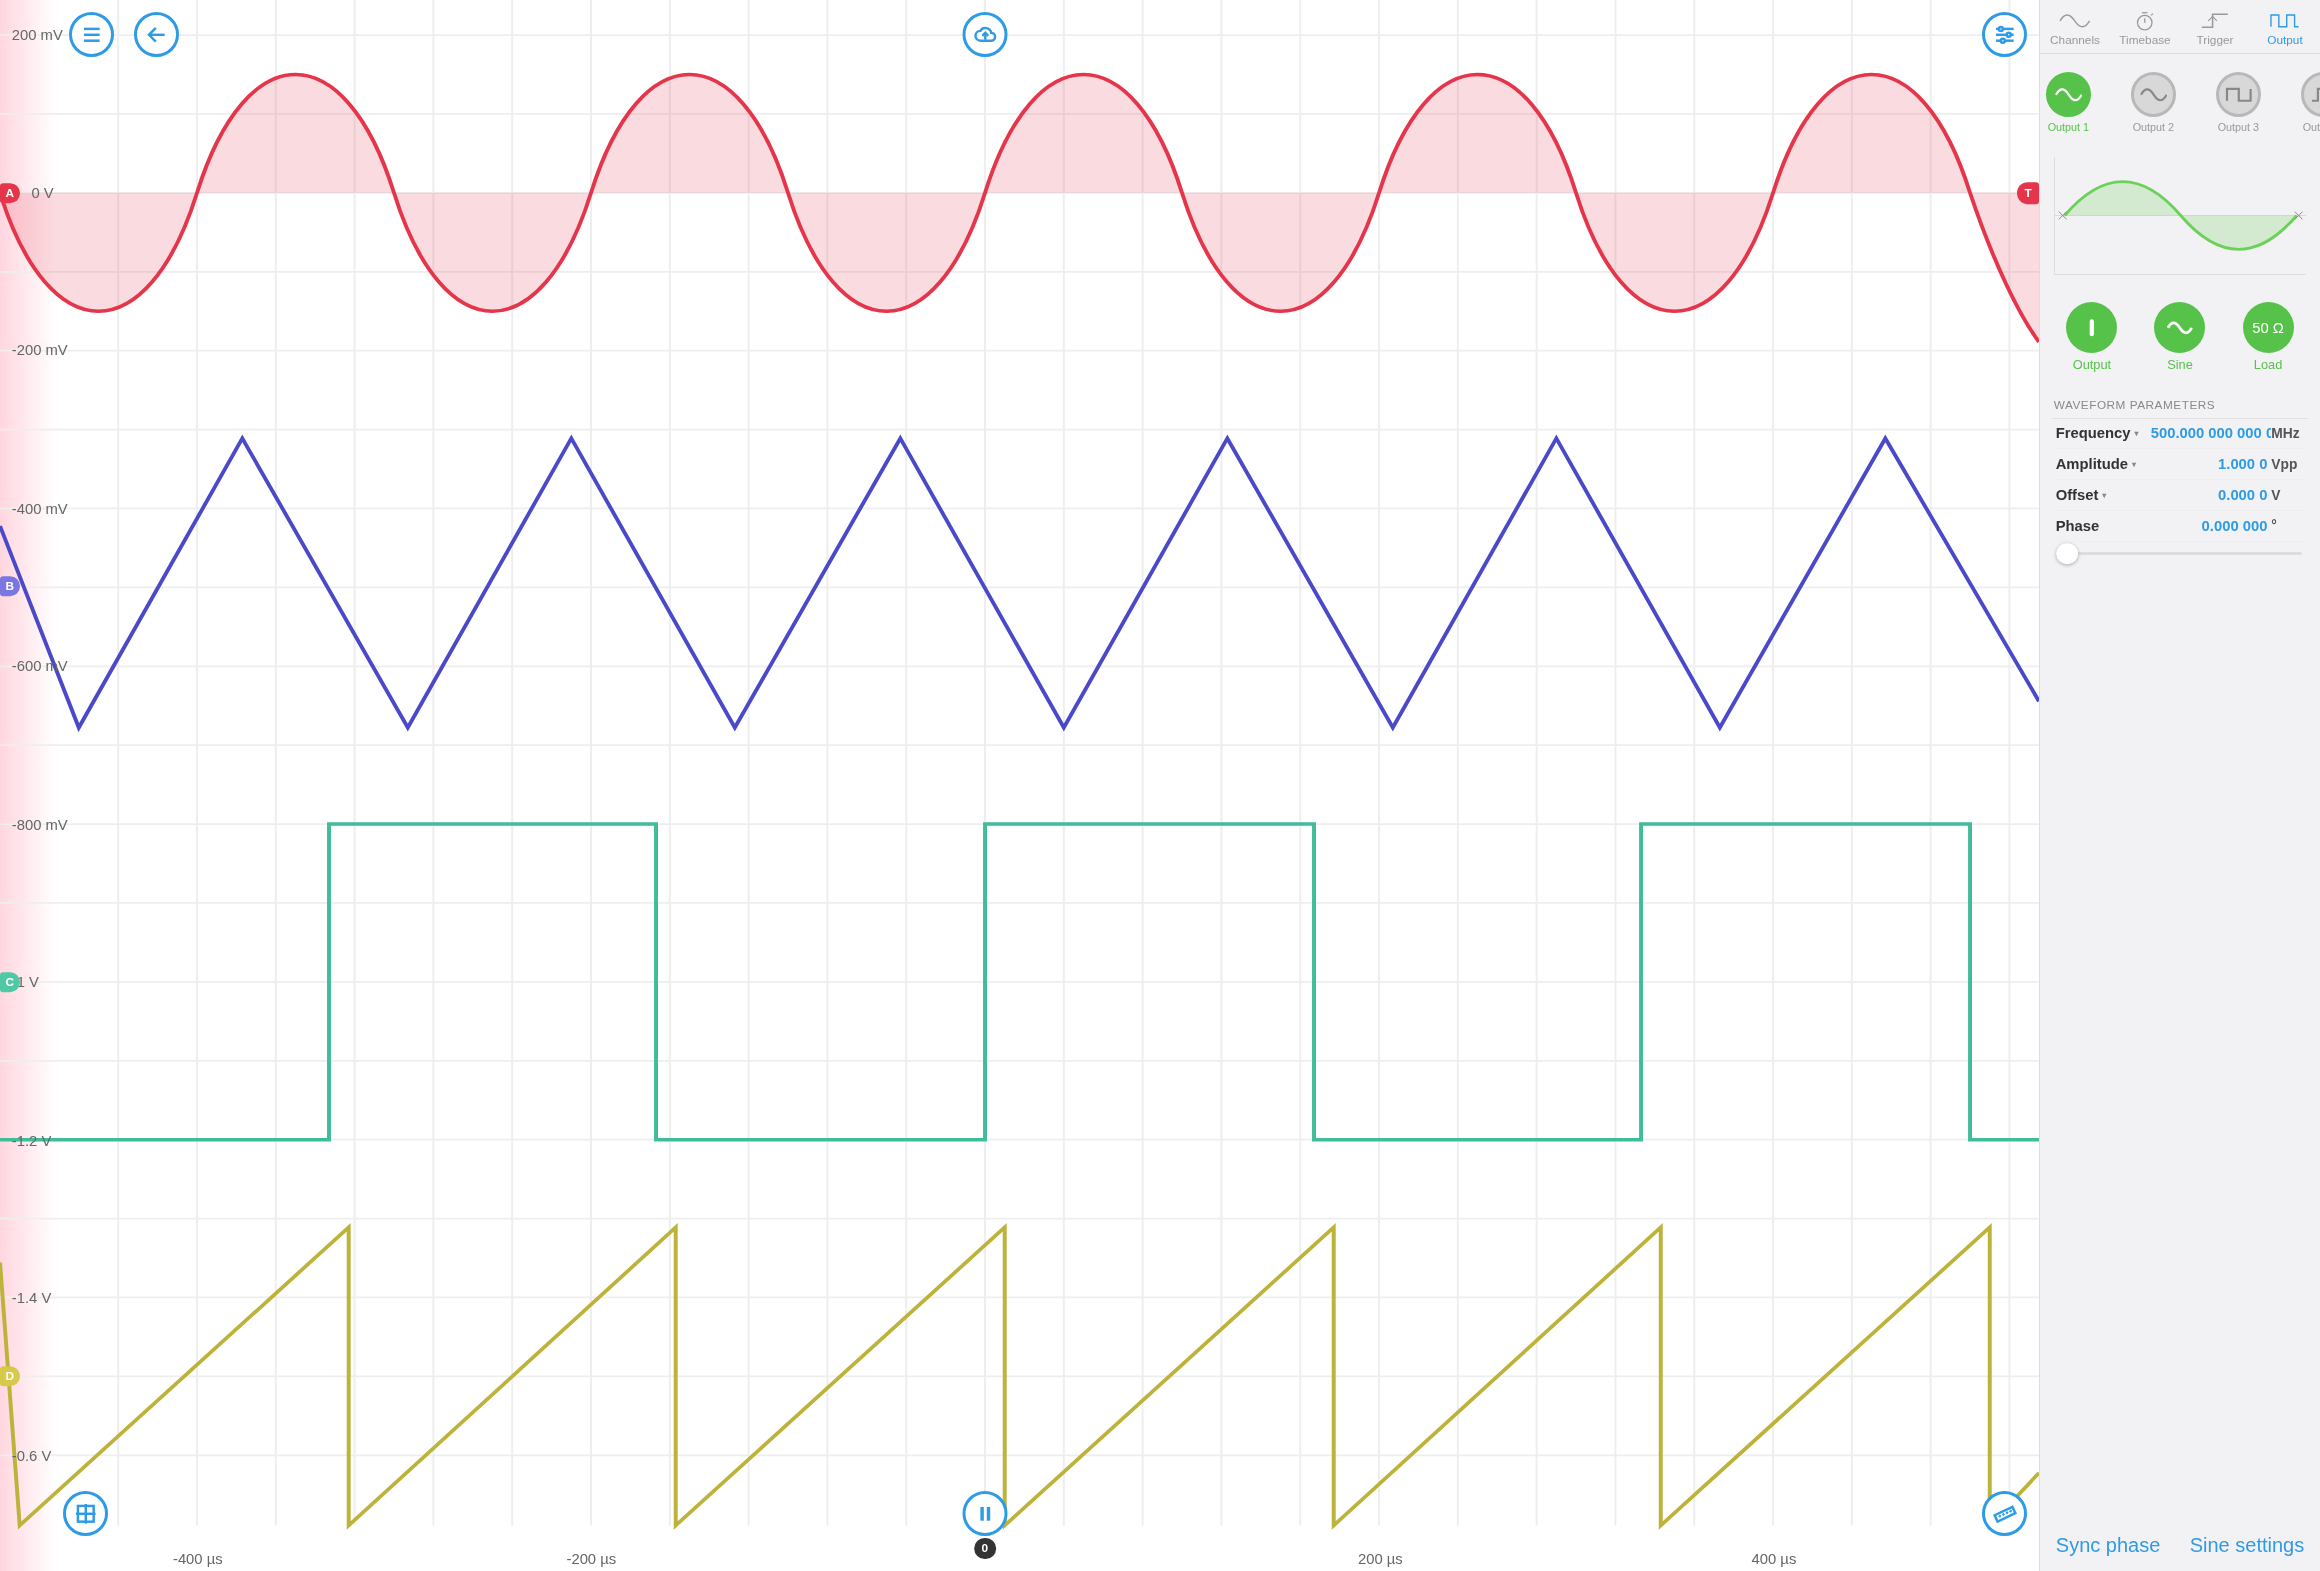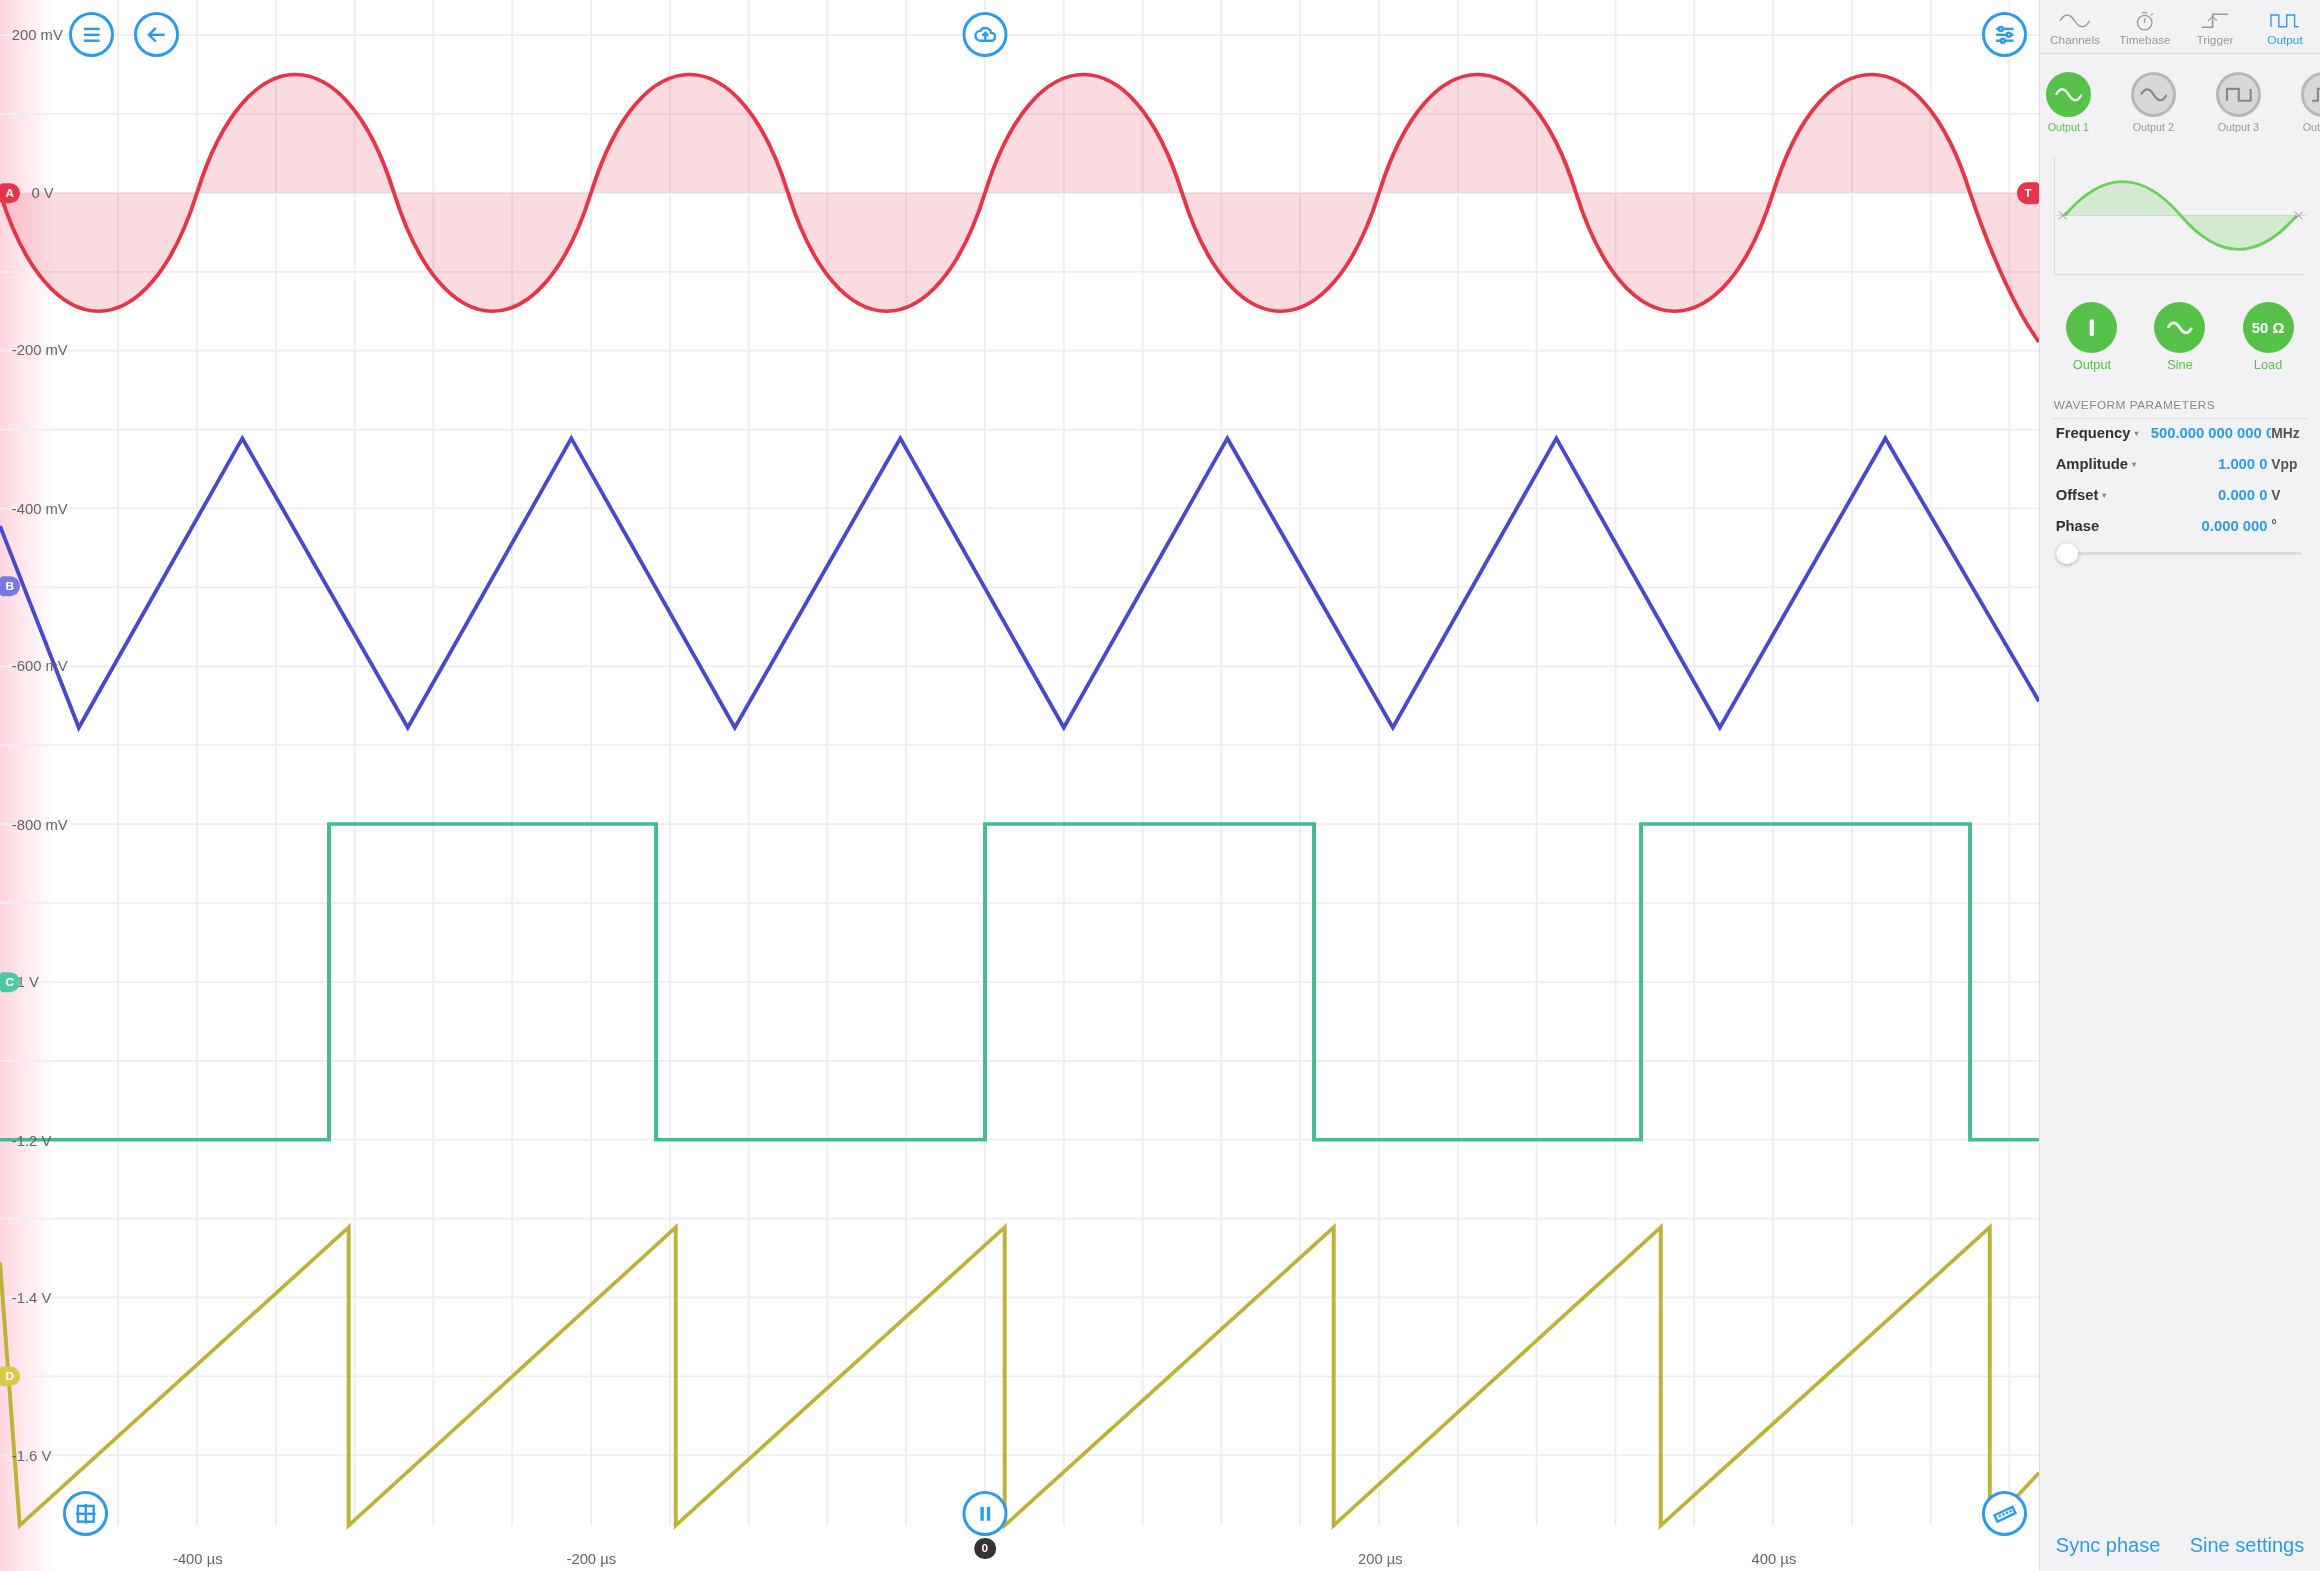--- a/index.html
+++ b/index.html
@@ -44,21 +44,21 @@
 .outp .circ svg { width:27.6px; height:19.7px; stroke:#888; fill:none; stroke-width:2.2; }
 .outp.active .circ svg { stroke:#fff; }
 .outp .lbl { font-size:10.8px; color:#999; }
 .outp.active .lbl { color:#57c24a; }
 
 .preview { margin: 9.9px 13.8px 19.7px; height: 118px; border-left:1px solid #ddd; border-bottom:1px solid #ddd; position:relative; }
 .preview svg { width:100%; height:100%; }
 
 .actrow { display:flex; justify-content:space-around; padding: 7.9px 7.9px 17.7px; }
 .act { text-align:center; cursor:pointer; }
-.act .c { width:51px; height:51px; border-radius:50%; background:#57c24a; display:flex; align-items:center; justify-content:center; margin:0 auto 3.9px; color:#fff; font-weight:700; }
+.act .c { width:51px; height:51px; border-radius:50%; background:#57c24a; display:flex; align-items:center; justify-content:center; margin:0 auto 3.9px; color:#fff; font-weight:400; }
 .act .c svg { width:25.6px; height:25.6px; stroke:#fff; fill:none; stroke-width:3; }
 .act .l { font-size:12.8px; color:#57c24a; }
 
 .sect { padding: 0 11.8px; }
 .sect h4 { font-size:11.8px; color:#888; font-weight:400; letter-spacing:0.5px; padding:7.9px 2px 5.9px; border-bottom:1px solid #e0e0e0; }
 .param { display:flex; align-items:center; padding:6.9px 3.9px; font-size:14.8px; border-bottom:1px solid #eee;font-weight:bold; }
 .param .pk { flex:0 0 95px; color:#333; display:flex; align-items:center; gap:3.9px; }
 .param .pk .caret { font-size:7.9px; color:#888; }
 .param .pv { flex:1; text-align:right; color:#2e9be6; padding-right:3.9px; white-space:nowrap; overflow:hidden; }
 .param .pu { color:#555; font-size:13.8px; width:33px; }
@@ -138,21 +138,21 @@
 
   <span class="ylabel" style="top:2.2%">200 mV</span>
   <span class="ylabel" style="top:12.3%; left:31.5px">0 V</span>
   <span class="ylabel" style="top:22.3%">-200 mV</span>
   <span class="ylabel" style="top:32.4%">-400 mV</span>
   <span class="ylabel" style="top:42.4%">-600 mV</span>
   <span class="ylabel" style="top:52.5%">-800 mV</span>
   <span class="ylabel" style="top:62.5%">-1 V</span>
   <span class="ylabel" style="top:72.6%">-1.2 V</span>
   <span class="ylabel" style="top:82.6%">-1.4 V</span>
-  <span class="ylabel" style="top:92.7%">-1.6 V</span>
+  <span class="ylabel" style="top:92.7%">-0.6 V</span>
 
   <span class="xlabel" style="left:9.7%">-400 µs</span>
   <span class="xlabel" style="left:29%">-200 µs</span>
   <span class="xlabel" style="left:67.7%">200 µs</span>
   <span class="xlabel" style="left:87%">400 µs</span>
 
   <div class="ch-marker ch-a" style="top:12.3%">A</div>
   <div class="ch-marker ch-b" style="top:37.3%">B</div>
   <div class="ch-marker ch-c" style="top:62.5%">C</div>
   <div class="ch-marker ch-d" style="top:87.6%">D</div>

